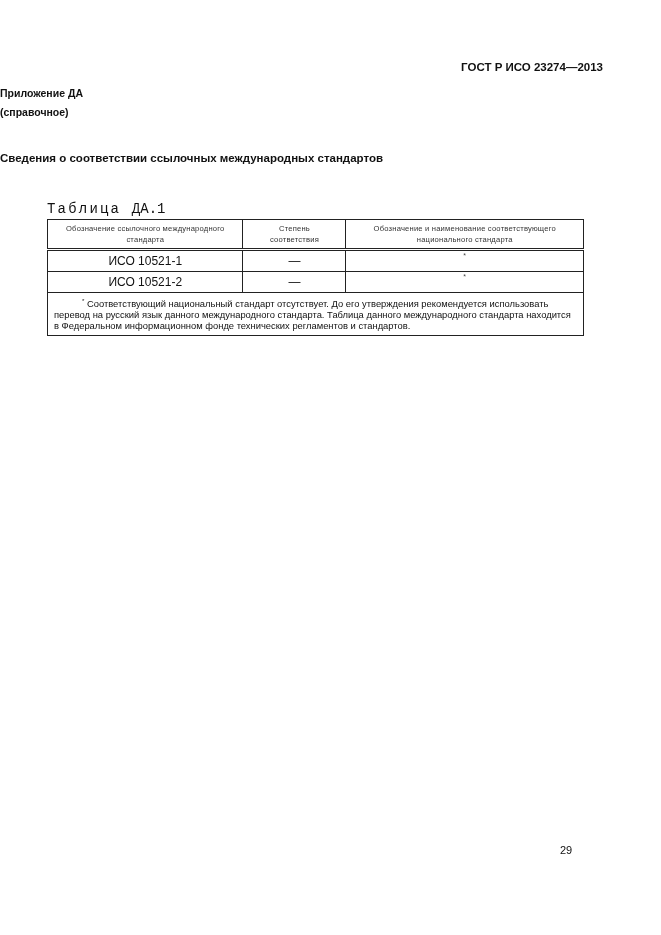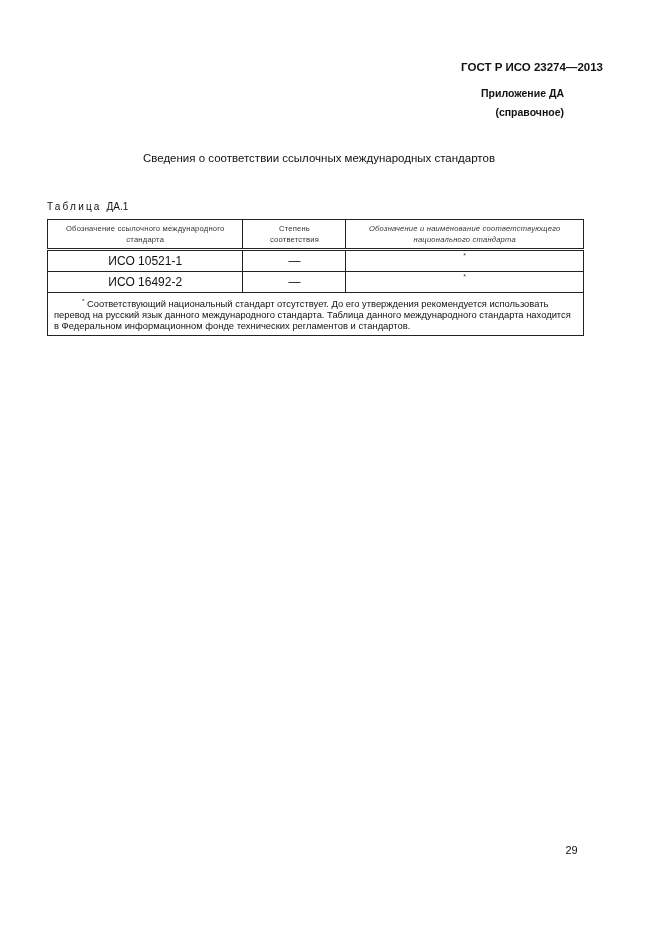--- a/index.html
+++ b/index.html
@@ -1,35 +1,35 @@
 <!DOCTYPE html>
 <html><head>
 <meta charset="utf-8">
 <style>
   html, body { margin: 0; padding: 0; background: #ffffff; }
   body { width: 661px; height: 935px; position: relative; overflow: hidden;
          font-family: "Liberation Sans", "DejaVu Sans", sans-serif; color: #111; }
   .abs { position: absolute; }
   .doc-code { left: 440px; top: 61px; width: 163px; text-align: right; font-weight: bold; font-size: 11.5px; }
-  .annex { left: 0; width: 564px; text-align: right; font-weight: bold; font-size: 10.5px; line-height: 11px; }
+  .annex { left: 0; width: 564px; text-align: left; font-weight: bold; font-size: 10.5px; line-height: 11px; }
   .annex-title { top: 88px; }
   .annex-sub { top: 107px; }
-  .heading { left: 0; width: 638px; text-align: center; font-weight: normal; font-size: 11.5px; line-height: 14px; top: 151px; }
-  .table-label { left: 47px; top: 201px; font-size: 10px; letter-spacing: 2.2px; }
+  .heading { left: 0; width: 638px; font-weight: bold; font-size: 11.5px; line-height: 14px; top: 151px; }
+  .table-label { left: 47px; top: 201px; font-size: 14px; letter-spacing: 2.2px; font-family: Liberation Mono, monospace; }
   .table-label .num { letter-spacing: 0; }
   table.da { position: absolute; left: 47px; top: 219px; width: 537px; border-collapse: collapse; font-size: 9.5px; }
   table.da td, table.da th { border: 1px solid #222; text-align: center; padding: 0; }
   table.da th { font-weight: normal; font-size: 7.6px; color: #333; line-height: 11px; height: 28px; letter-spacing: 0.2px; }
   table.da tr.head th { border-bottom: 3px double #222; }
   table.da td { height: 19px; font-size: 12px; vertical-align: middle; }
   table.da td.star { font-size: 7px; vertical-align: top; line-height: 8px; padding-top: 1px; color: #444; }
   table.da td.note { text-align: left; font-size: 9.4px; line-height: 11px; padding: 3px 6px 4px 6px; height: auto; }
   .note sup { font-size: 6px; vertical-align: 4px; }
   .note .indent { display: inline-block; width: 28px; }
-  .page-num { left: 560px; top: 844px; width: 23px; text-align: center; font-size: 11px; }
+  .page-num { left: 560px; top: 844px; width: 23px; text-align: left; font-size: 11px; }
 </style>
 </head>
 <body>
 
 <div class="abs doc-code">ГОСТ Р ИСО 23274—2013</div>
 
 <div class="abs annex annex-title">Приложение ДА</div>
 <div class="abs annex annex-sub">(справочное)</div>
 
 <div class="abs heading">
@@ -44,29 +44,29 @@
 <table class="da">
   <colgroup>
     <col style="width:196px">
     <col style="width:103px">
     <col style="width:238px">
   </colgroup>
   <tbody>
       <tr class="head">
     <th>Обозначение ссылочного международного стандарта</th>
     <th style="padding:0 26px;">Степень соответствия</th>
-    <th style="padding:0 20px;font-style:italic;">Обозначение и наименование соответствующего национального стандарта</th>
+    <th style="padding:0 20px;">Обозначение и наименование соответствующего национального стандарта</th>
   </tr>
   <tr>
     <td>ИСО 10521-1</td>
     <td>—</td>
     <td class="star">*</td>
   </tr>
   <tr>
-    <td>ИСО 16492-2</td>
+    <td>ИСО 10521-2</td>
     <td>—</td>
     <td class="star">*</td>
   </tr>
   <tr>
     <td class="note" colspan="3"><span class="indent"></span><sup>*</sup> <span>Соответствующий национальный стандарт отсутствует. До его утверждения рекомендуется использовать перевод на русский язык данного международного стандарта. Таблица данного международного стандарта находится в Федеральном информационном фонде технических регламентов и стандартов.</span></td>
   </tr>
 </tbody>
   </table>
 
 <div class="abs page-num">29</div>

